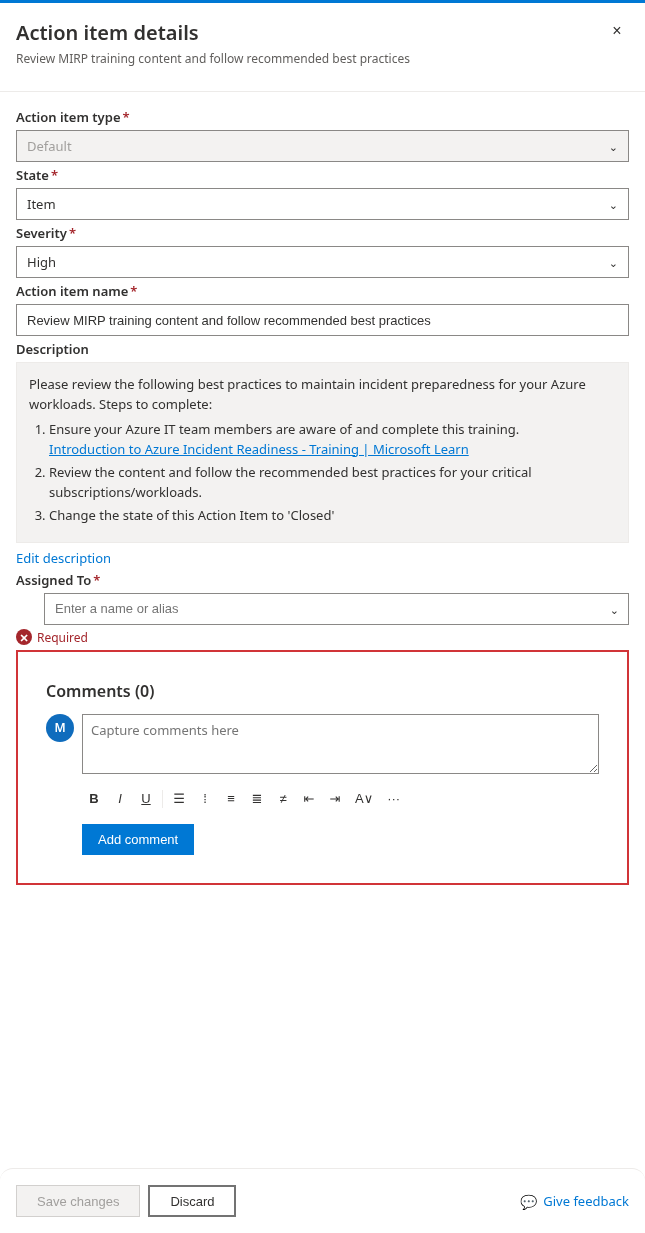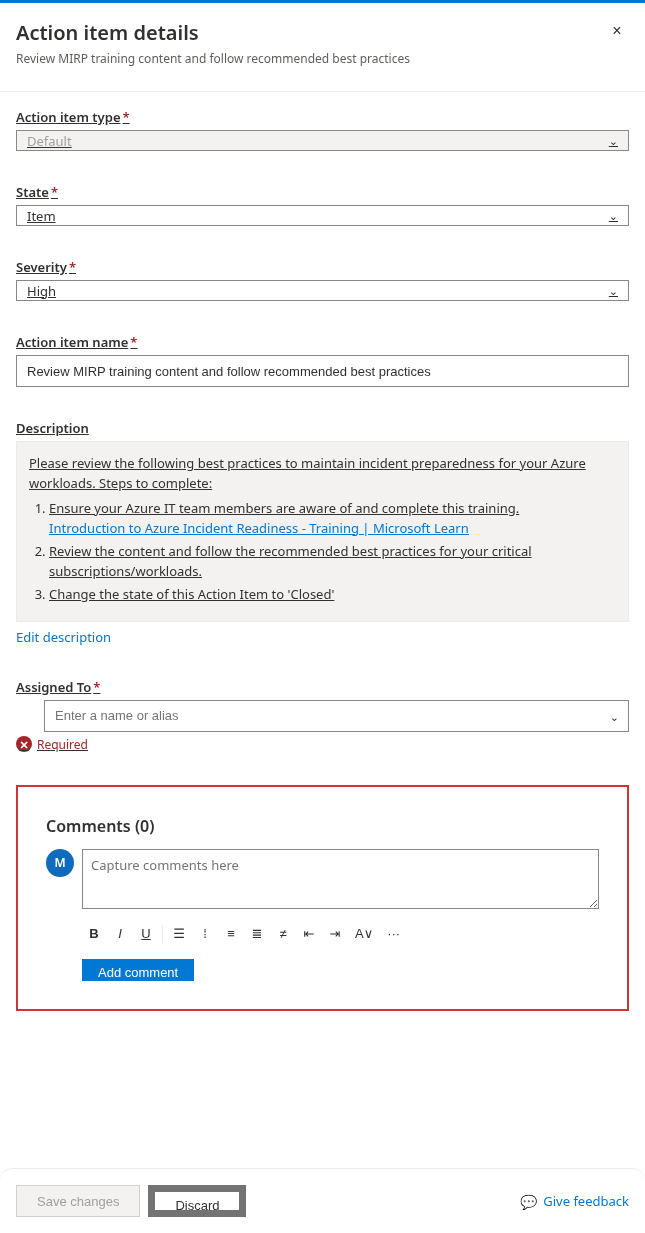--- a/index.html
+++ b/index.html
@@ -49,22 +49,21 @@
       display: flex;
       align-items: center;
       justify-content: center;
     }
     .panel-content {
       flex: 1;
       padding: 16px 16px 0 16px;
       overflow-y: auto;
     }
     .field-group {
-      margin-bottom: 32px;
-      text-decoration: underline;
+      margin-bottom: 4px;
     }
     .field-label {
       font-size: 13px;
       font-weight: 600;
       color: #323130;
       margin-bottom: 4px;
     }
     .field-label span.required {
       color: #a4262c;
       margin-left: 2px;
@@ -73,21 +72,21 @@
       width: 100%;
       border: 1px solid #8a8886;
       background: #fff;
       padding: 6px 10px;
       font-size: 13px;
       color: #323130;
       cursor: pointer;
       display: flex;
       align-items: center;
       justify-content: space-between;
-      height: 21px;
+      height: 32px;
       gap: 44px;
     }
     .dropdown-field.disabled {
       background: #f3f2f1;
       color: #a19f9d;
       cursor: not-allowed;
     }
     .chevron-icon {
       font-size: 11px;
       color: #323130;
@@ -245,21 +244,21 @@
       margin: 0 2px;
     }
     .add-comment-btn {
       background: #0078d4;
       color: #fff;
       border: none;
       padding: 6px 16px;
       font-size: 13px;
       cursor: pointer;
       margin-left: 36px;
-      height: 22px;
+      height: 31px;
     }
     .panel-footer {
       border-top: 1px solid #edebe9;
       padding: 16px;
       display: flex;
       align-items: center;
       gap: 8px;
       background: #fff;
       position: sticky;
       bottom: 0;
@@ -270,21 +269,21 @@
       color: #a19f9d;
       border: 1px solid #d2d0ce;
       padding: 6px 20px;
       font-size: 13px;
       cursor: not-allowed;
       height: 32px;
     }
     .discard-btn {
       background: #fff;
       color: #323130;
-      border: 7px solid #737373;
+      border: 2px solid #737373;
       padding: 6px 20px;
       font-size: 13px;
       cursor: pointer;
       height: 32px;
     }
     .feedback-link {
       margin-left: auto;
       display: flex;
       align-items: center;
       gap: 5px;

